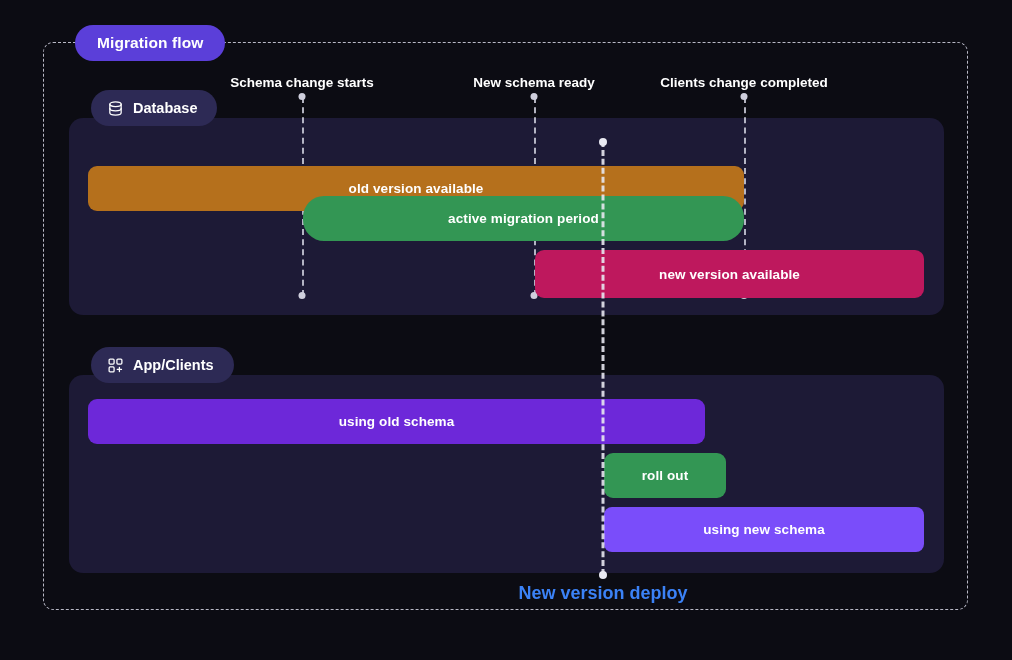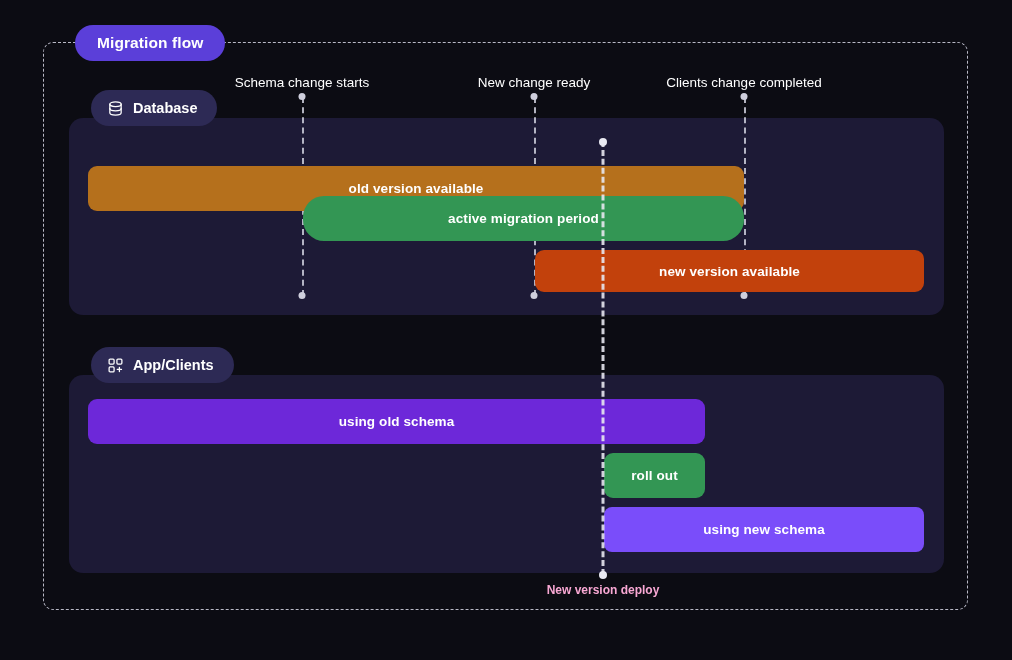--- a/index.html
+++ b/index.html
@@ -77,21 +77,21 @@
     width: 7px; height: 7px;
     border-radius: 50%;
     background: #cfcfdd;
     transform: translateX(-50%);
   }
   .marker-label {
     position: absolute;
     transform: translateX(-50%);
     color: #ffffff;
     font-size: 13.5px;
-    font-weight: normal;
+    font-weight: bold;
     white-space: nowrap;
   }
 
   
   .deploy-line {
     position: absolute;
     left: 603px; top: 141px;
     height: 434px;
     width: 0;
     border-left: 3px dashed #e7e7f0;
@@ -102,21 +102,21 @@
     position: absolute; left: 603px;
     width: 8px; height: 8px; border-radius: 50%;
     background: #e9e9f2; transform: translateX(-50%);
   }
   .deploy-dot-top { top: 138px; }
   .deploy-dot-bottom { top: 571px; }
   .deploy-label {
     position: absolute;
     left: 603px; top: 583px;
     transform: translateX(-50%);
-    color: #f9a8d4; font-size: 12px; font-weight: bold;
+    color: #3b82f6; font-size: 18px; font-weight: bold;
     white-space: nowrap;
   }
 </style>
 </head>
 <body>
 
 <div id="stage">
 
   <div class="outer-frame"></div>
 
@@ -148,44 +148,44 @@
       </svg>
     </span>
     <span>App/Clients</span>
   </div>
 
   <div id="markers">
       <div class="marker-label" style="left: 302px; top: 75px;">Schema change starts</div>
       <div class="marker-dot" style="left: 302px; top: 93px;"></div>
       <div class="marker-line" style="left: 302px; top: 97px; height: 199px;"></div>
       <div class="marker-dot" style="left: 302px; top: 292px;"></div>
-      <div class="marker-label" style="left: 534px; top: 75px;">New change ready</div>
+      <div class="marker-label" style="left: 534px; top: 75px;">New schema ready</div>
       <div class="marker-dot" style="left: 534px; top: 93px;"></div>
       <div class="marker-line" style="left: 534px; top: 97px; height: 199px;"></div>
       <div class="marker-dot" style="left: 534px; top: 292px;"></div>
       <div class="marker-label" style="left: 744px; top: 75px;">Clients change completed</div>
       <div class="marker-dot" style="left: 744px; top: 93px;"></div>
       <div class="marker-line" style="left: 744px; top: 97px; height: 199px;"></div>
       <div class="marker-dot" style="left: 744px; top: 292px;"></div>
     </div>
 
   <div id="bars">
       <div class="bar" style="left: 88px; top: 142px; width: 656px; height: 45px; background: rgb(181, 112, 28); margin-top: 24px;">
         <span>old version available</span>
       </div>
       <div class="bar" style="left: 303px; top: 196px; width: 441px; height: 45px; background: rgb(51, 150, 84); border-radius: 21px;">
         <span>active migration period</span>
       </div>
-      <div class="bar" style="left: 535px; top: 250px; width: 389px; height: 42px; background: #c2410c;">
+      <div class="bar" style="left: 535px; top: 250px; width: 389px; height: 48px; background: #be185d;">
         <span>new version available</span>
       </div>
       <div class="bar" style="left: 88px; top: 399px; width: 617px; height: 45px; background: #6d28d9;">
         <span>using old schema</span>
       </div>
-      <div class="bar" style="left: 604px; top: 453px; width: 101px; height: 45px; background: rgb(51, 150, 84);">
+      <div class="bar" style="left: 604px; top: 453px; width: 122px; height: 45px; background: rgb(51, 150, 84);">
         <span>roll out</span>
       </div>
       <div class="bar" style="left: 604px; top: 507px; width: 320px; height: 45px; background: rgb(122, 77, 250); border-radius: 8px;">
         <span>using new schema</span>
       </div>
     </div>
 
   <div class="deploy-line"></div>
   <div class="deploy-dot-top"></div>
   <div class="deploy-dot-bottom"></div>

